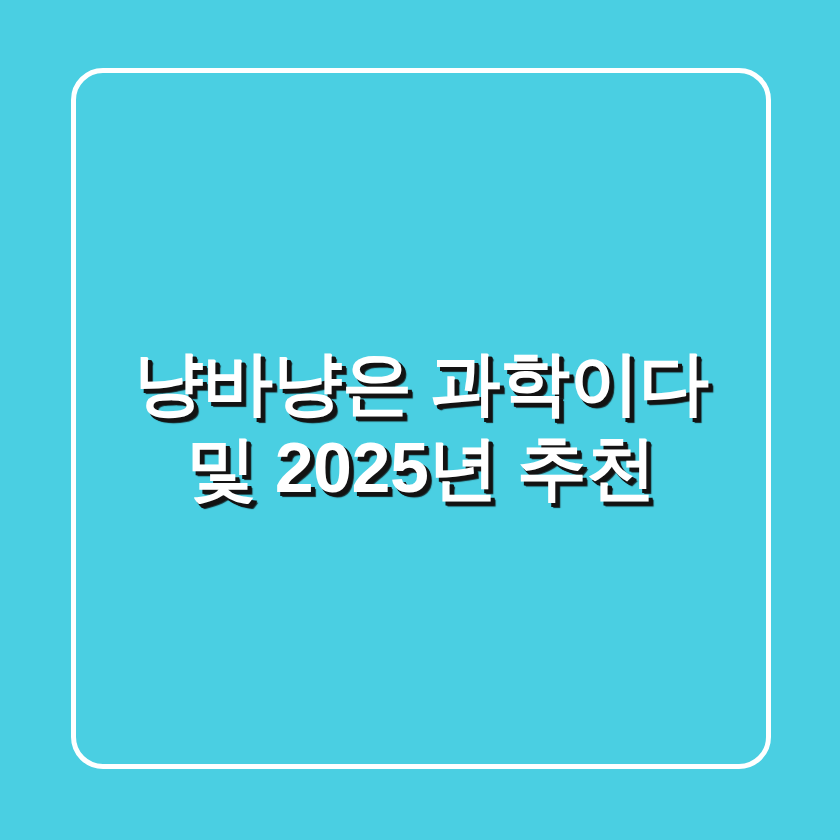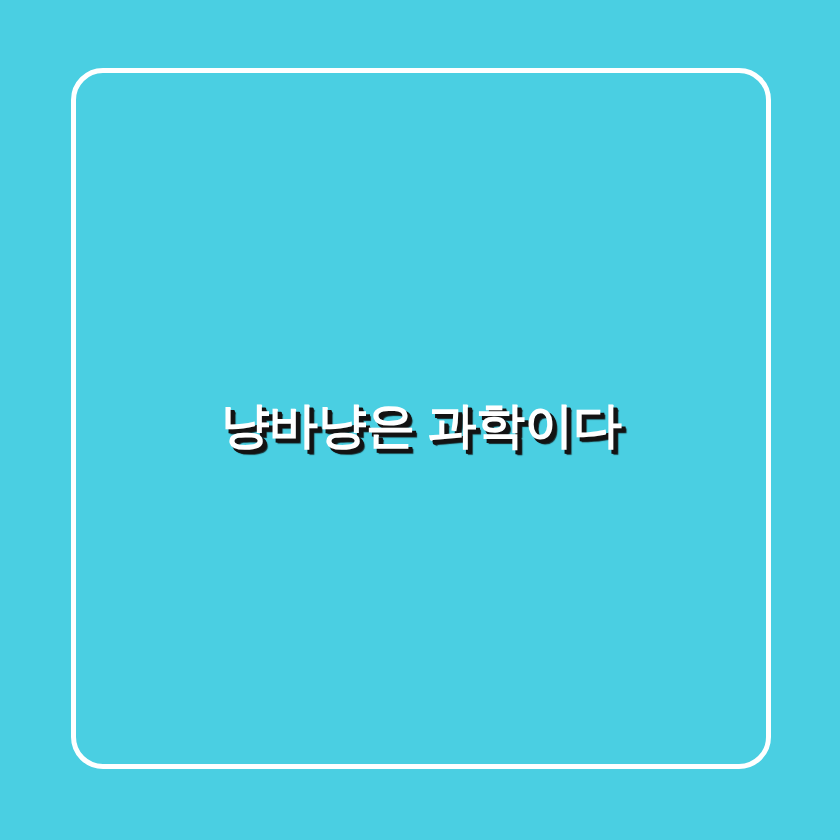--- a/index.html
+++ b/index.html
@@ -46,36 +46,37 @@
     padding: 0 10px;
   }
 
   .title-line {
     display: block;
     width: 100%;
     text-align: center;
     color: #FFFFFF;
     font-family: "Liberation Sans", "DejaVu Sans", sans-serif;
     font-weight: 700;
-    font-size: 49px;
+    font-size: 70px;
     line-height: 72px;
     letter-spacing: -0.5px;
     white-space: nowrap;
     text-shadow:
        4px 4px 0 #131313,
        4px 3px 0 #131313,
        3px 4px 0 #131313,
        5px 5px 1px rgba(10,10,10,0.85);
     margin-top: 13px;
   }
 </style>
 </head>
 <body>
 
 <div class="poster">
 
   <div class="frame"></div>
 
   <div class="title-block">
     <span class="title-line">냥바냥은 과학이다</span>
+    <span class="title-line">및 2025년 추천</span>
   </div>
 
 </div>
 
 </body></html>

